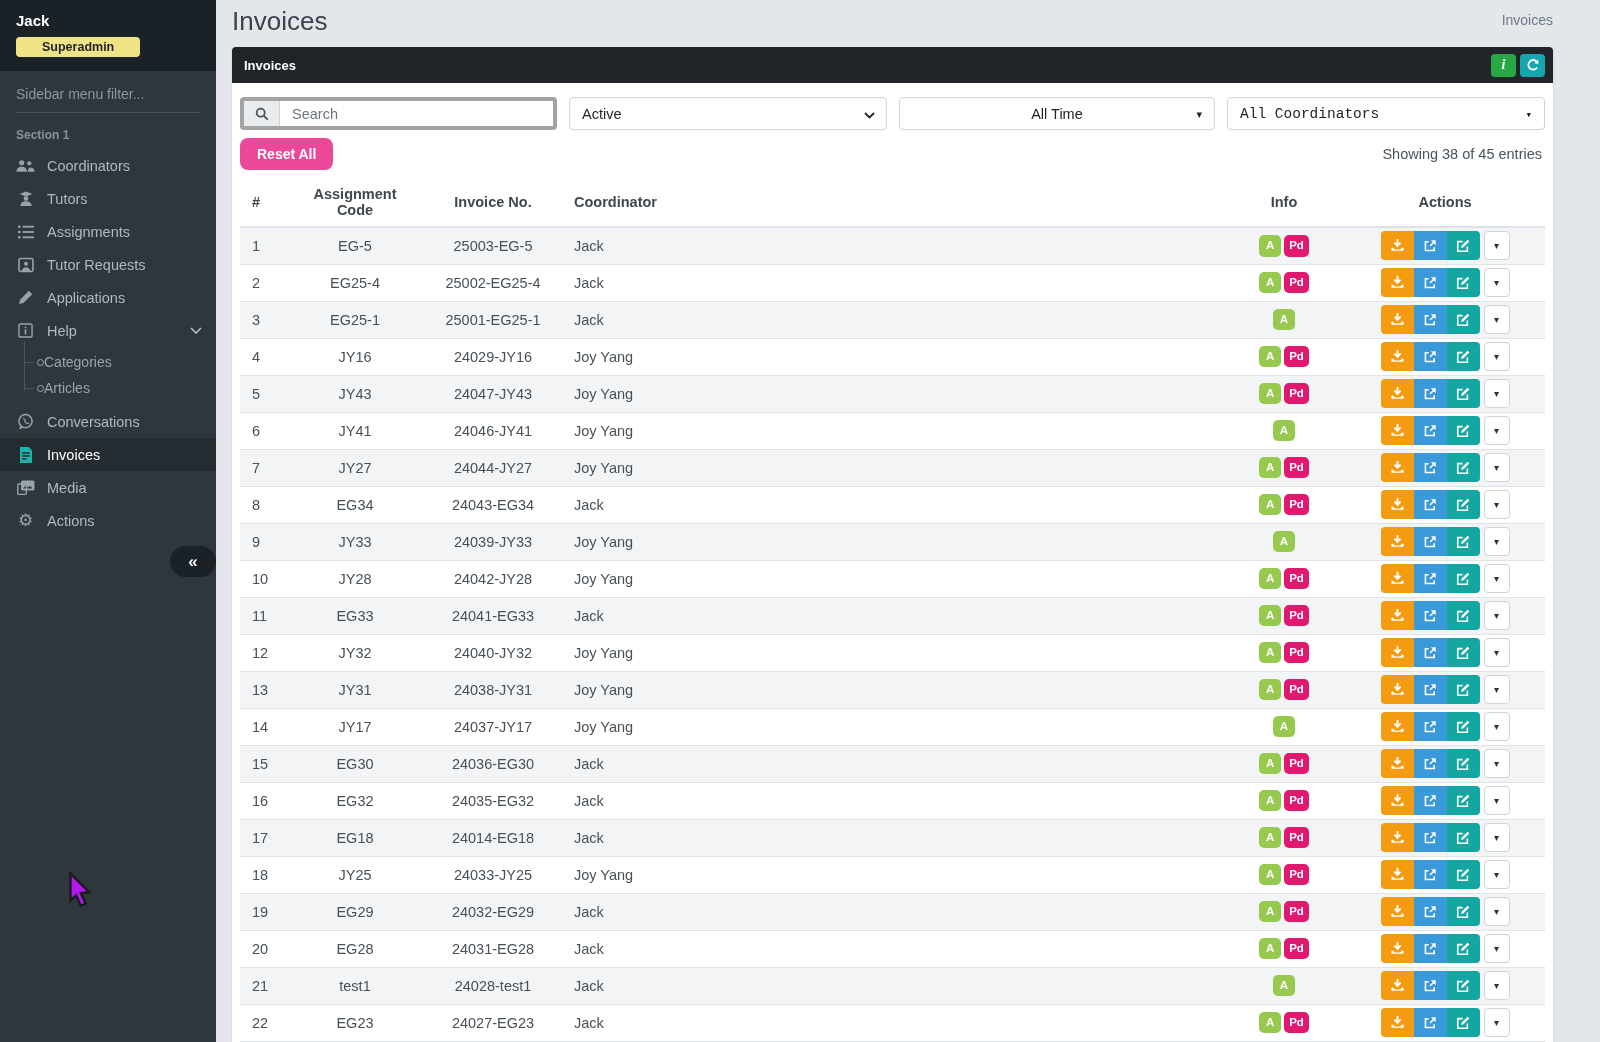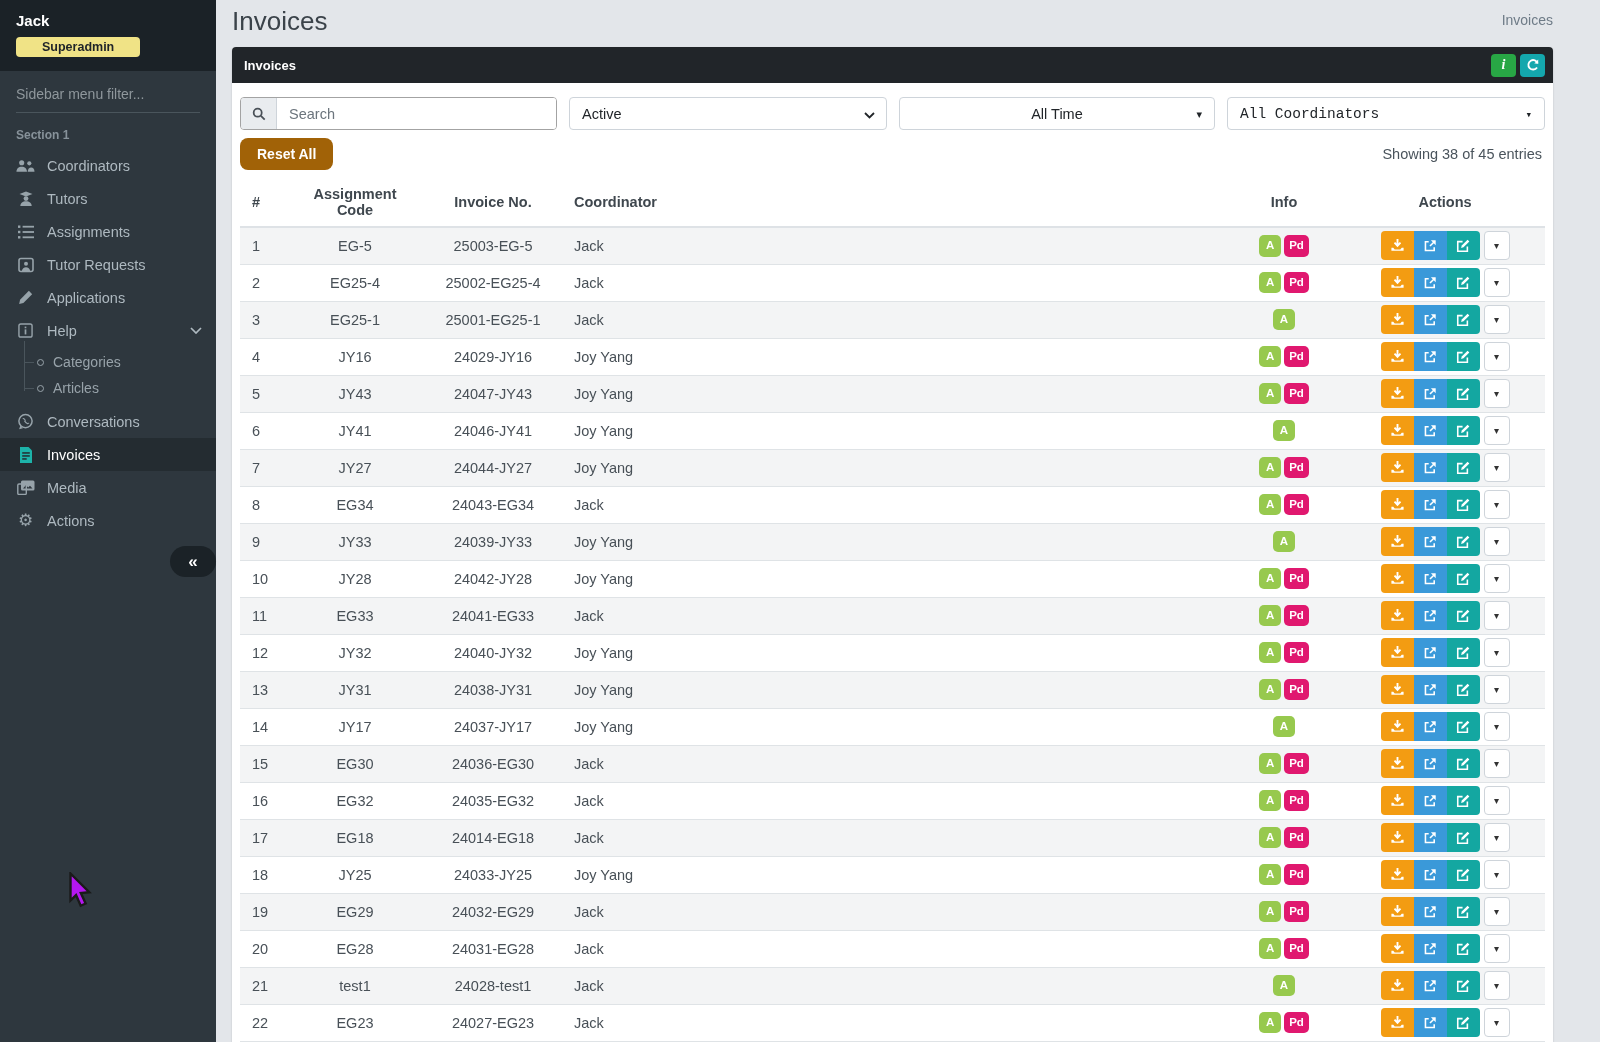--- a/index.html
+++ b/index.html
@@ -17,21 +17,21 @@
   .sidebar-filter input::placeholder { color:#8f979c; }
   .section-label { color:#87929a; font-size:12px; font-weight:700; padding:15px 16px 7px; }
   .nav-item { display:flex; align-items:center; gap:12px; padding:0 14px 0 16px; height:33px; color:#aeb9c0; font-size:14.5px; cursor:pointer; }
   .nav-item .ico { width:19px; height:18px; display:flex; align-items:center; justify-content:center; color:#97a3aa; flex:0 0 19px; }
   .nav-item.active { background:#242c31; color:#fff; }
   .nav-item.active .ico { color:#1db3a9; }
   .nav-item .chev { margin-left:auto; color:#aeb9c0; display:flex; }
   .gear-glyph { font-family:"DejaVu Sans",sans-serif; font-size:17px; line-height:1; }
   .submenu { position:relative; padding:2px 0 4px; }
   .submenu::before { content:''; position:absolute; left:24px; top:-6px; bottom:14px; width:1px; background:#4a555c; }
-  .sub-item { display:flex; align-items:center; gap:9px; padding:5px 16px 5px 37px; color:#98a3aa; font-size:14px; position:relative; cursor:pointer; }
+  .sub-item { display:flex; align-items:center; padding:5px 16px 5px 37px; color:#98a3aa; font-size:14px; position:relative; cursor:pointer; }
   .sub-item::before { content:''; position:absolute; left:24px; top:50%; width:10px; height:1px; background:#4a555c; }
   .sub-item .bullet { width:7px; height:7px; border:1.5px solid #98a3aa; border-radius:50%; flex:0 0 7px; }
   .collapse-btn { position:absolute; right:0; top:546px; width:46px; height:31px; background:#1b2227; border:none; border-radius:16px; color:#fff; font-size:17px; font-weight:700; cursor:pointer; font-family:inherit; }
 
   
   .main { flex:1; height:1042px; }
   .content-header { display:flex; justify-content:space-between; align-items:flex-start; padding:6px 47px 8px 16px; }
   .page-title { font-size:26px; font-weight:400; color:#3b434a; }
   .breadcrumb { font-size:14px; color:#6e7b87; padding-top:6px; }
 
@@ -39,33 +39,33 @@
   .card-header { background:#212529; color:#fff; padding:0 8px 0 12px; height:36px; display:flex; align-items:center; justify-content:space-between; border-radius:4px 4px 0 0; }
   .card-title { font-size:13px; font-weight:700; }
   .hdr-btns { display:flex; gap:4px; }
   .hdr-btn { width:25px; height:23px; border:none; border-radius:4px; display:flex; align-items:center; justify-content:center; cursor:pointer; color:#fff; }
   .hdr-btn.info { background:#28a745; font-family:"Liberation Serif",serif; font-style:italic; font-weight:700; font-size:14px; }
   .hdr-btn.refresh { background:#14a7ad; }
 
   .card-body { padding:8px; }
   .filters { display:flex; gap:12px; margin:6px 0 8px; }
   .filters > * { height:33px; }
-  .search-group { flex:0 0 317px; display:flex; border:1px solid #a3a3a3; border-radius:4px; overflow:hidden; background:#fff; }
+  .search-group { flex:0 0 317px; display:flex; border:4px solid #a3a3a3; border-radius:4px; overflow:hidden; background:#fff; }
   .search-addon { width:36px; background:#e9ecef; border-right:1px solid #ced4da; display:flex; align-items:center; justify-content:center; }
   .search-group input { flex:1; border:none; outline:none; padding:0 12px; font-size:14.5px; font-family:inherit; color:#495057; }
   .search-group input::placeholder { color:#6c757d; }
   .filter-select { position:relative; border:1px solid #ced4da; border-radius:4px; background:#fff; font-size:14.5px; color:#212529; display:flex; align-items:center; padding:0 28px 0 12px; cursor:pointer; }
   .filter-select.status { flex:0 0 318px; }
   .filter-select.time { flex:0 0 316px; justify-content:center; padding-left:28px; }
   .filter-select.coord { flex:1;font-family:Liberation Mono, monospace; }
   .filter-select .chev-svg { position:absolute; right:11px; top:50%; transform:translateY(-50%); }
   .filter-select .caret { position:absolute; right:12px; top:50%; transform:translateY(-50%); font-size:11px; color:#212529; }
 
   .toolbar-row { display:flex; justify-content:space-between; align-items:center; margin:4px 0 10px; }
-  .reset-btn { background:#a16207; color:#fff; border:none; border-radius:8px; font-weight:700; font-size:14px; padding:8px 17px; cursor:pointer; font-family:inherit; }
+  .reset-btn { background:#ec4899; color:#fff; border:none; border-radius:8px; font-weight:700; font-size:14px; padding:8px 17px; cursor:pointer; font-family:inherit; }
   .showing { font-size:14.5px; color:#4a545c; padding-right:3px; }
 
   
   table { width:100%; border-collapse:collapse; table-layout:fixed; font-size:14.5px; color:#485057; }
   col.c-num{width:50px} col.c-code{width:130px} col.c-inv{width:146px} col.c-info{width:122px} col.c-act{width:200px}
   thead th { font-weight:700; color:#3f474e; padding:6px 8px 8px; border-bottom:2px solid #dee2e6; text-align:center; }
   thead th.l { text-align:left; }
   thead th:first-child { padding-left:12px; }
   tbody td { padding:0 8px; height:37px; border-top:1px solid #dfe3e6; text-align:center; }
   tbody tr:first-child td { border-top:none; }

